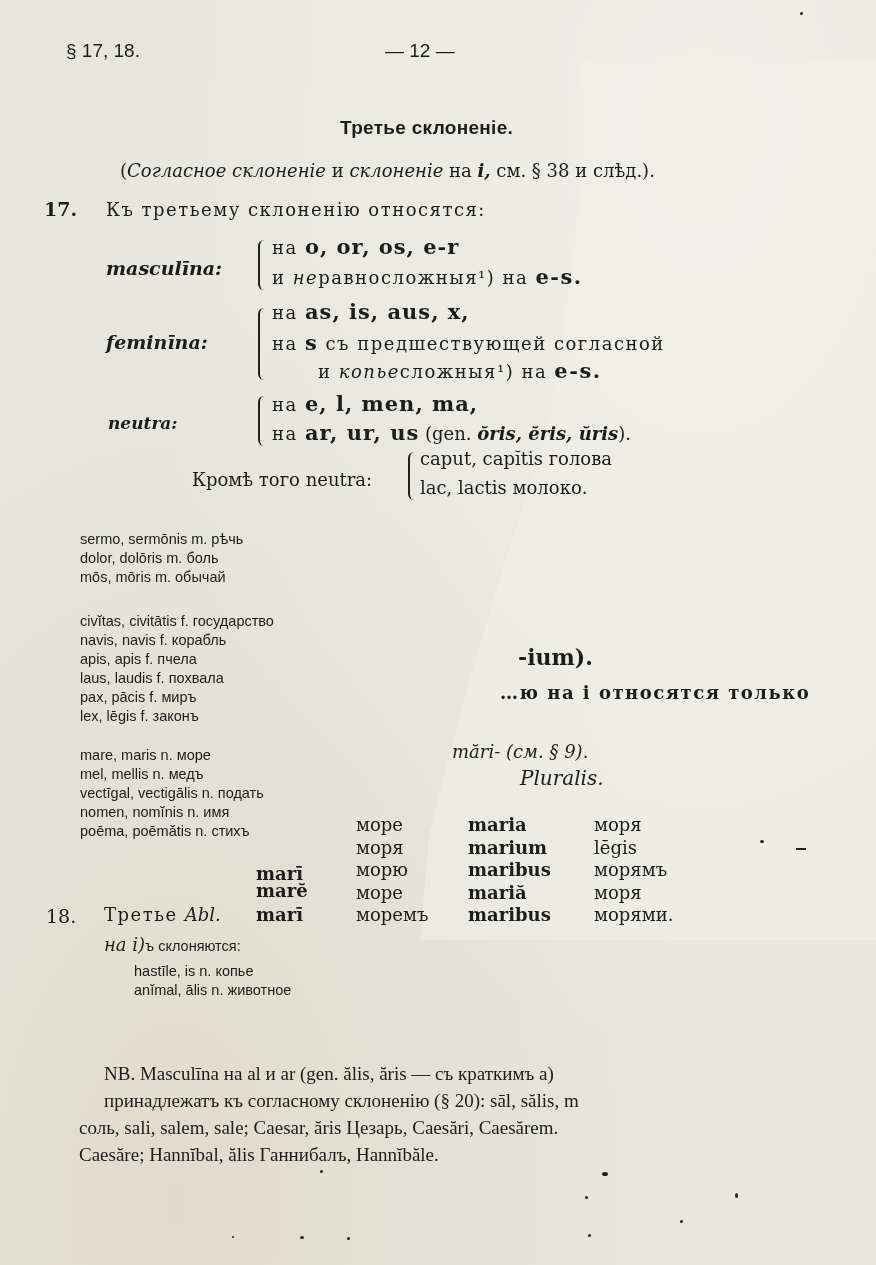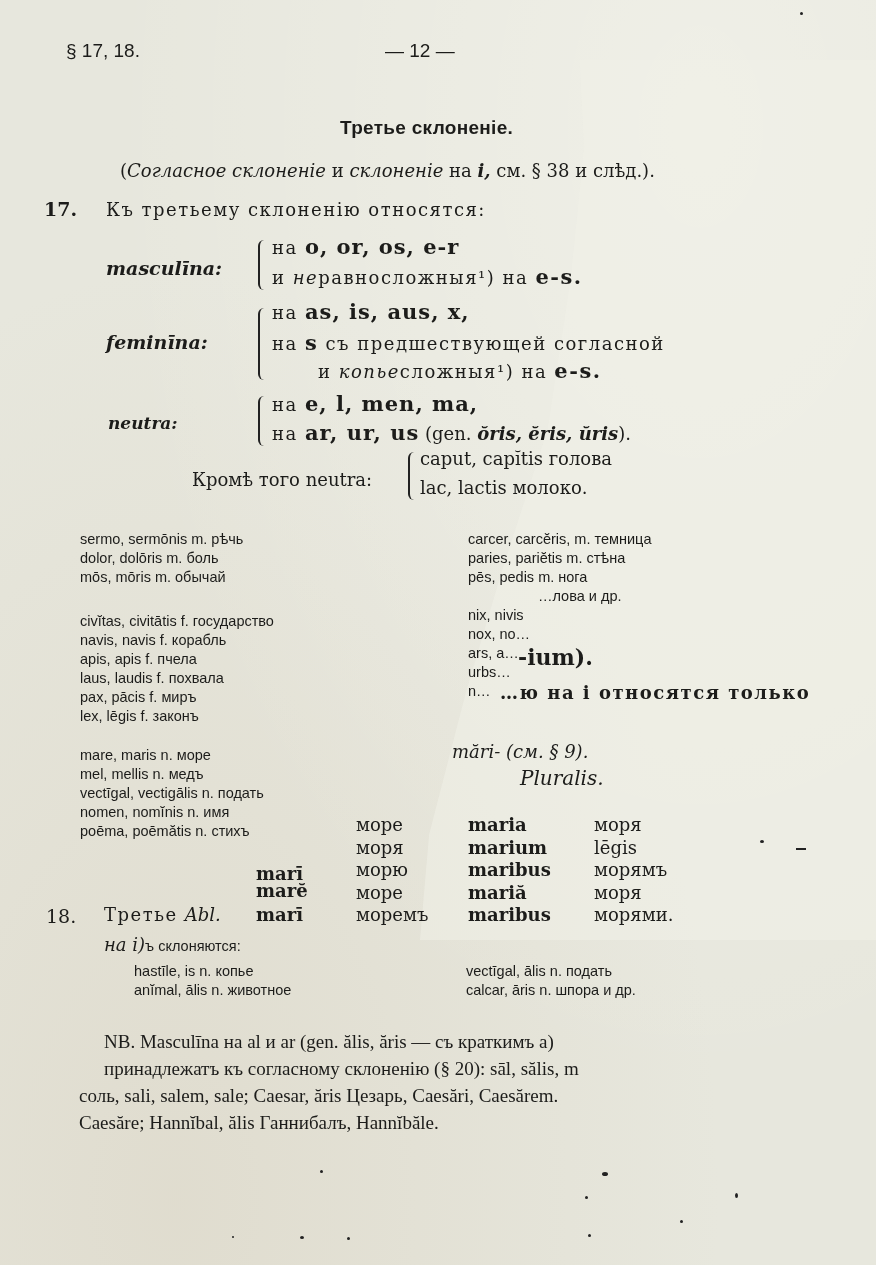--- a/index.html
+++ b/index.html
@@ -103,31 +103,20 @@
     <div>lex, lēgis f. законъ</div>
   </div>
   <div class="abs small" style="left:80px; top:746px;">
     <div>mare, maris n. море</div>
     <div>mel, mellis n. медъ</div>
     <div>vectīgal, vectigālis n. подать</div>
     <div>nomen, nomĭnis n. имя</div>
     <div>poēma, poēmătis n. стихъ</div>
   </div>
 
-  <div class="abs small" style="left:468px; top:530px;">
-    <div>carcer, carcĕris, m. темница</div>
-    <div>paries, pariĕtis m. стѣна</div>
-    <div>pēs, pedis m. нога</div>
-    <div style="padding-left:70px;">…лова и др.</div>
-    <div>nix, nivis</div>
-    <div>nox, no…</div>
-    <div>ars, a…</div>
-    <div>urbs…</div>
-    <div>n…</div>
-  </div>
 
   <div class="abs b" style="left:518px; top:644px; font-size:22px;">-ium).</div>
   <div class="abs body18 sp" style="left:500px; top:682px;font-weight:bold;">…ю на i относятся только</div>
   <div class="abs body18 it" style="left:452px; top:741px;">mări- (см. § 9).</div>
   <div class="abs body18 it" style="left:520px; top:766px; font-size:20px;">Pluralis.</div>
 
   <div class="abs body18" style="left:256px; top:863px; font-weight:bold;">marī</div>
   <div class="abs body18" style="left:256px; top:880px; font-weight:bold;">marĕ</div>
   <div class="abs body18" style="left:256px; top:904px; font-weight:bold;">marī</div>
 
@@ -158,26 +147,22 @@
   <div class="abs body18 sp" style="left:104px; top:904px;">
     <span>Третье </span><span class="it" style="letter-spacing:0">Abl.</span>
   </div>
   <div class="abs body18" style="left:104px; top:934px;">
     <span class="it">на i)</span><span class="small">ъ склоняются:</span>
   </div>
   <div class="abs small" style="left:134px; top:962px;">
     <div>hastīle, is n. копье</div>
     <div>anĭmal, ālis n. животное</div>
   </div>
-  <div class="abs small" style="left:466px; top:962px;">
-    <div>vectīgal, ālis n. подать</div>
-    <div>calcar, āris n. шпора и др.</div>
-  </div>
 
-  <div class="abs nb" style="left:104px; top:1028px;">
+  <div class="abs nb" style="left:104px; top:1060px;">
     <div>NB. Masculīna на al и ar (gen. ălis, ăris — съ краткимъ a)</div>
     <div>принадлежатъ къ согласному склоненію (§ 20): sāl, sălis, m</div>
     <div style="margin-left:-25px;">соль, sali, salem, sale; Caesar, ăris Цезарь, Caesări, Caesărem.</div>
     <div style="margin-left:-25px;">Caesăre; Hannĭbal, ălis Ганнибалъ, Hannĭbăle.</div>
   </div>
 
   <div class="speck" style="left:800px; top:12px; width:3px; height:3px;"></div>
   <div class="speck" style="left:320px; top:1170px; width:3px; height:3px;"></div>
   <div class="speck" style="left:602px; top:1172px; width:6px; height:4px;"></div>
   <div class="speck" style="left:585px; top:1196px; width:3px; height:3px;"></div>

